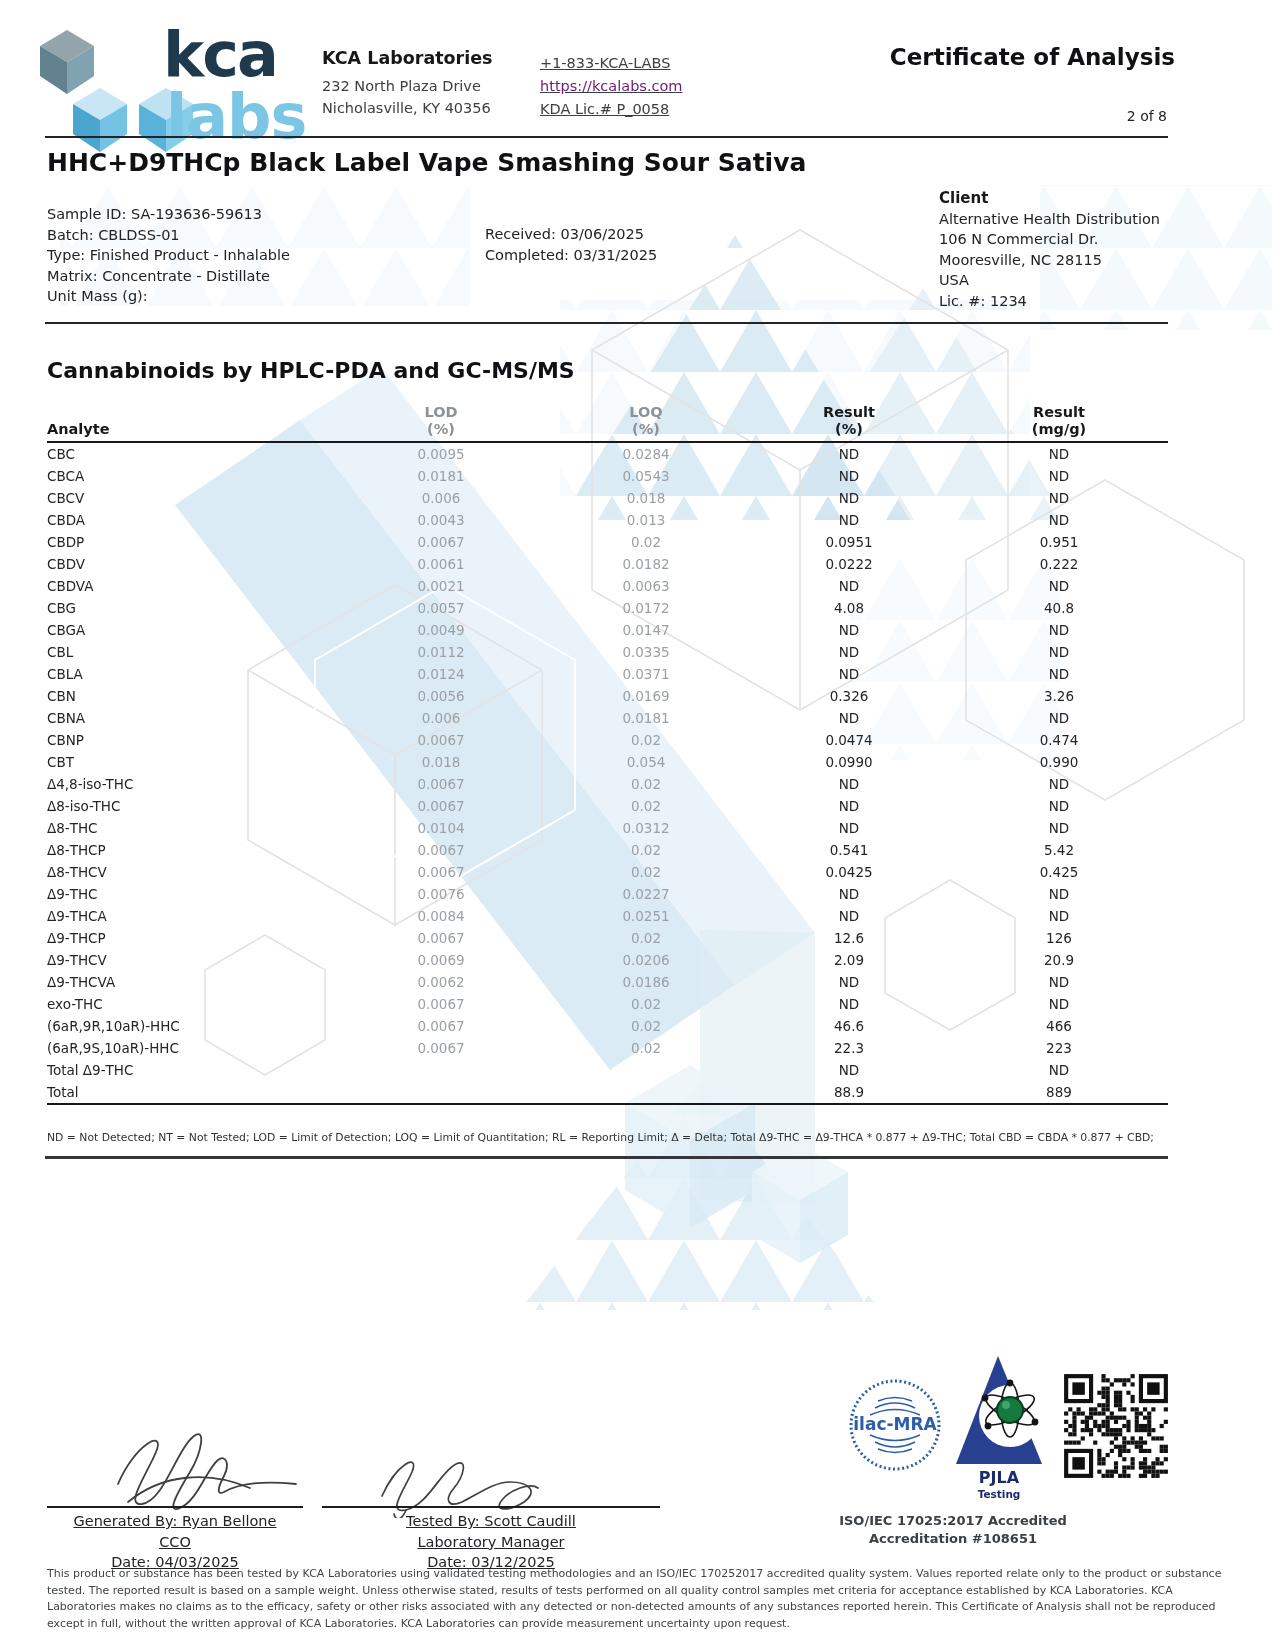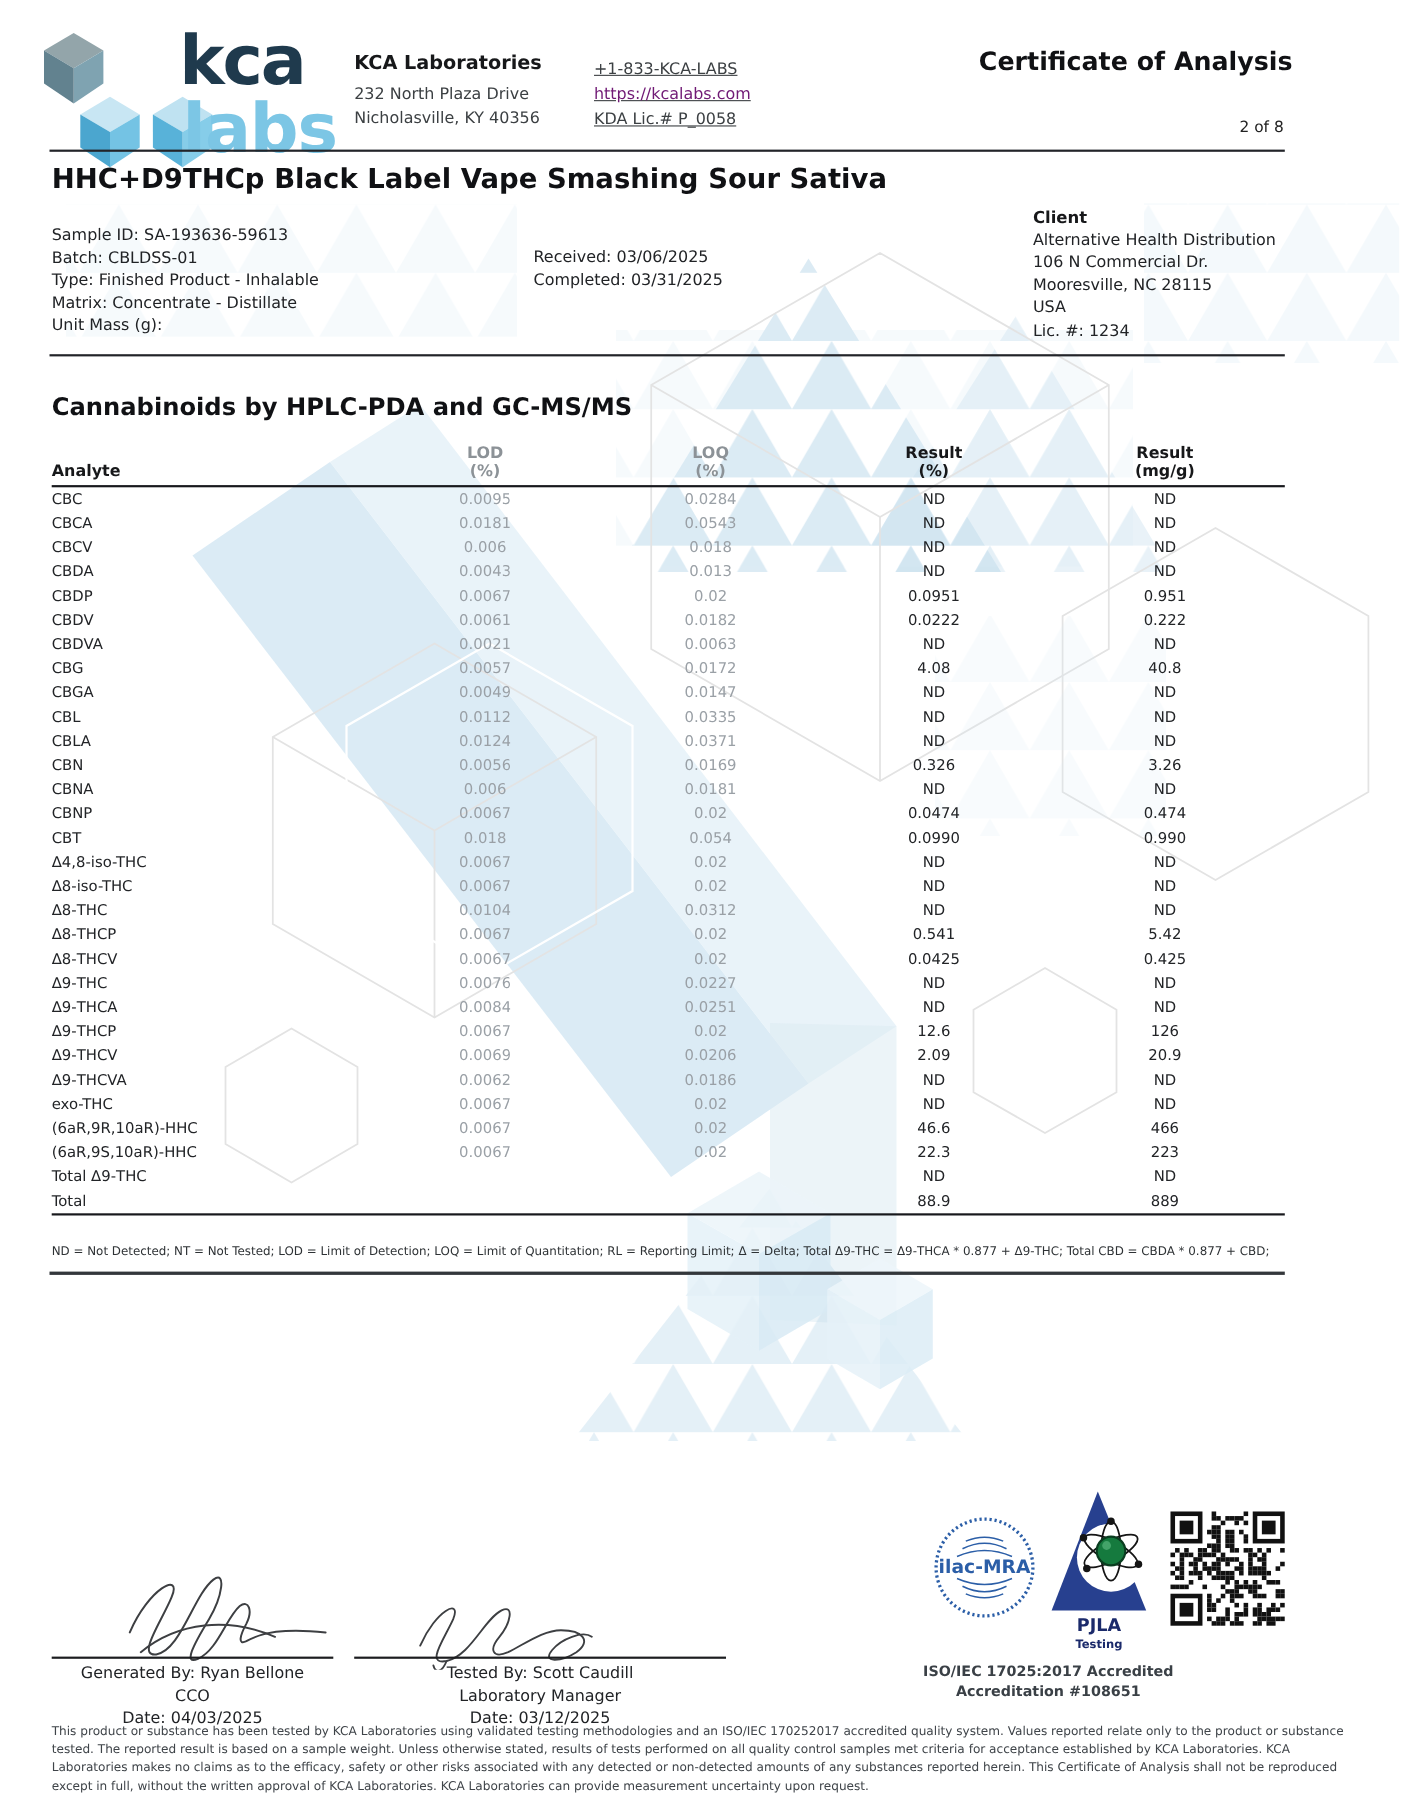--- a/index.html
+++ b/index.html
@@ -33,21 +33,21 @@
   .col-e{width:218px;text-align:center;}
   .h-lbl{font-weight:bold;font-size:14.5px;line-height:17px;color:#17181a;}
   .h-muted .h-lbl{color:#8c9297;}
   .t-row{display:flex;align-items:center;height:22px;font-size:13.5px;color:#222427;}
   .t-row .muted{color:#9aa0a6;}
   .bold-row{font-weight:normal;}
   .t-body{border-bottom:2.5px solid #17181c;}
   .footnote{left:47px;top:1131px;width:1121px;font-size:10.8px;color:#2e3235;}
   
   .sig-line{background:#1c1d20;height:2px;}
-  .sig-text{font-size:14.5px;color:#212326;text-align:center;line-height:20.5px;}
+  .sig-text{font-size:14.5px;color:#212326;text-align:center;line-height:20.5px;text-decoration:underline;}
   .iso-text{font-size:13px;font-weight:bold;color:#3a4046;text-align:center;line-height:18px;}
   .disclaimer{left:47px;top:1566px;width:1186px;font-size:11px;line-height:16.5px;color:#3f4449;}
   a.site{color:#701a75;text-decoration:none;}
 </style>
 </head>
 <body>
 
 <div class="page">
 
   <svg class="wm" width="1275" height="1650" viewBox="0 0 1275 1650">

